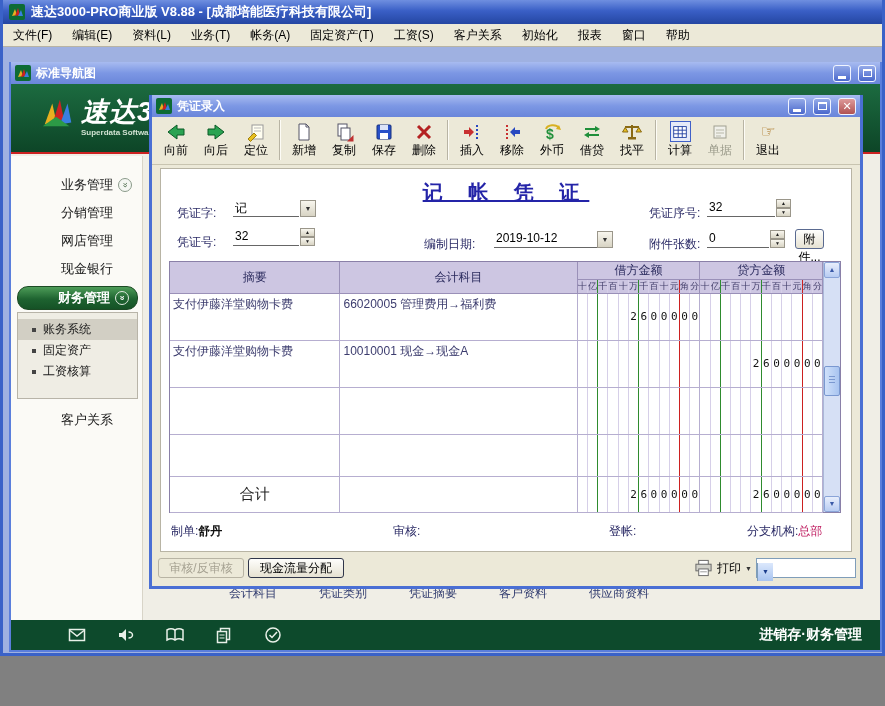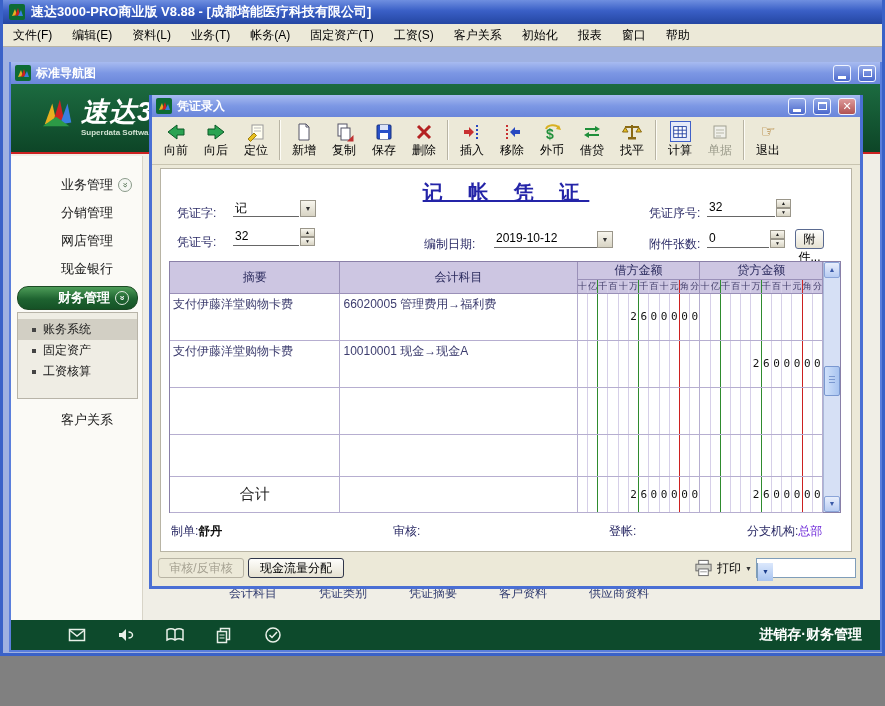--- a/index.html
+++ b/index.html
@@ -116,21 +116,21 @@
   .vscroll { position:absolute; right:0; top:0; bottom:0; width:17px; background:#d6e0f5; border-left:1px solid #aab8d8; }
   .sarrow { position:absolute; left:0; right:0; height:16px; background:linear-gradient(180deg,#e8eefc,#b8ccf2);
     border:1px solid #8aa4d8; border-radius:2px; color:#3a5aa8; font-size:7px; text-align:center; line-height:14px; cursor:pointer; }
   .sarrow.up { top:0; } .sarrow.down { bottom:0; }
   .sthumb { position:absolute; left:0; right:0; top:104px; height:30px; background:linear-gradient(90deg,#cfe0fa,#a8c4f0);
     border:1px solid #7a98d0; border-radius:2px; cursor:pointer; }
   .sthumb::after { content:""; position:absolute; left:4px; right:4px; top:12px; border-top:1px solid #7a98d0; box-shadow:0 3px 0 #7a98d0, 0 -3px 0 #7a98d0; }
 
   .vfoot { position:absolute; left:0; right:0; top:354px; height:20px; font-size:12px; color:#2b2b66; }
   .vfoot b { color:#111; }
-  .vfoot .gray { color:#6d28d9; }
+  .vfoot .gray { color:#be185d; }
 
   .actions { position:absolute; left:0; right:0; bottom:6px; height:22px;margin-top:45px; }
   .btn-audit { left:6px; width:86px; color:#a6a292; border-color:#b8b4a4; background:#ece9d8; }
   .btn-cash { left:96px; width:96px; border-color:#30364a; }
   .print-group { position:absolute; right:108px; top:1px; display:flex; align-items:center; gap:4px; cursor:pointer; }
   .print-label { font-size:12px; color:#000; }
   .print-caret { font-size:7px; color:#333; }
   .combo { position:absolute; right:4px; top:0; width:100px; height:20px; border:1px solid #7f9db9; background:#fff; display:flex;flex-direction:column; }
   .combo .val { flex:1; font-size:12px; padding:2px 3px; color:#000; white-space:nowrap; overflow:hidden; }
   .combo .cbtn { width:16px; background:linear-gradient(180deg,#dce8fc,#a8c4f0); border-left:1px solid #7f9db9;

